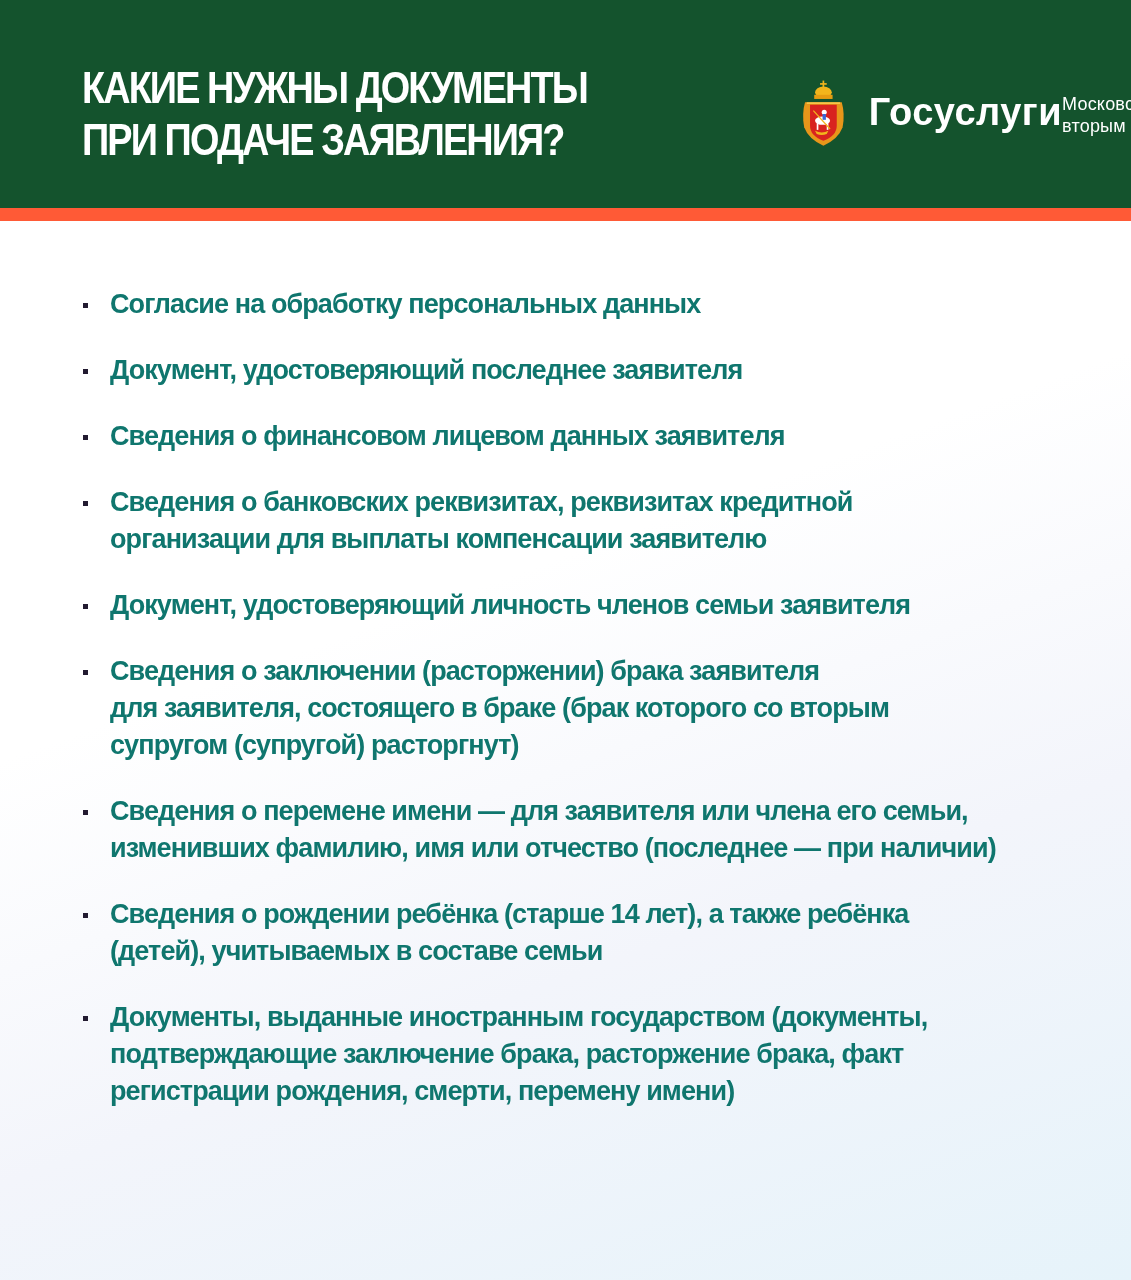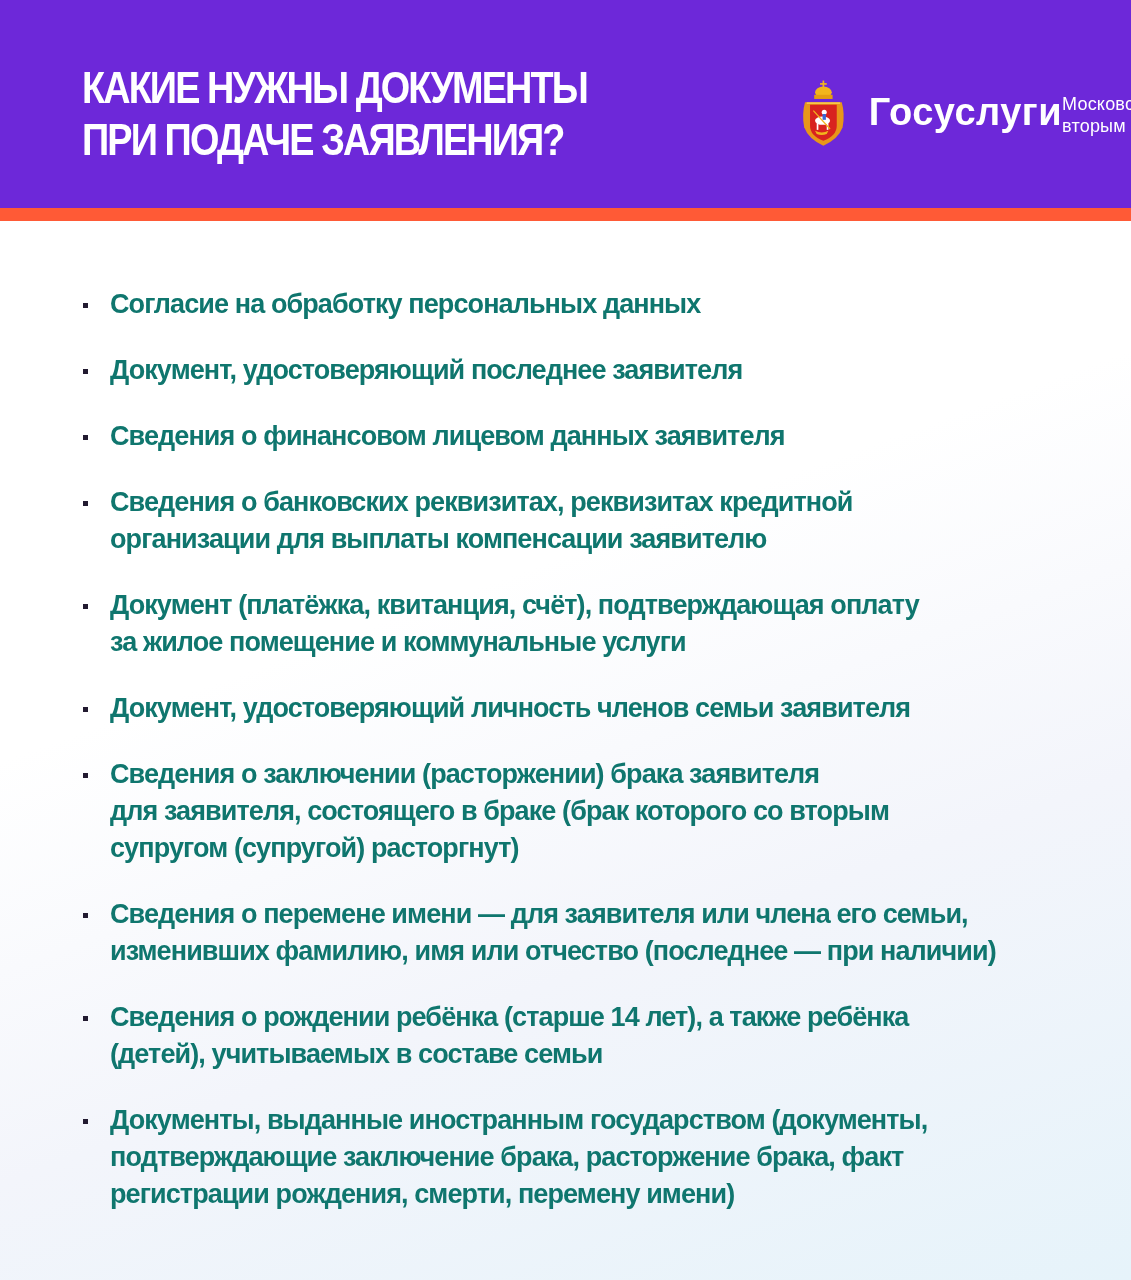--- a/index.html
+++ b/index.html
@@ -12,21 +12,21 @@
       position: relative;
       overflow: hidden;
       font-family: "Liberation Sans", sans-serif;
       background: linear-gradient(160deg, #ffffff 0%, #ffffff 45%, #f3f5fb 70%, #e6f3fa 100%);
     }
     .header {
       position: absolute;
       left: 0; top: 0;
       width: 1131px;
       height: 208px;
-      background: #6d28d9;
+      background: #14532d;
     }
     .stripe {
       position: absolute;
       left: 0; top: 208px;
       width: 1131px;
       height: 13px;
       background: #ff5a36;
     }
     .title {
       position: absolute;
@@ -153,25 +153,20 @@
     <span class="bullet"></span>
     <span class="line">Сведения о финансовом лицевом данных заявителя</span>
   </li>
   <li class="item">
     <span class="bullet"></span>
     <span class="line">Сведения о банковских реквизитах, реквизитах кредитной</span>
     <span class="line">организации для выплаты компенсации заявителю</span>
   </li>
   <li class="item">
     <span class="bullet"></span>
-    <span class="line">Документ (платёжка, квитанция, счёт), подтверждающая оплату</span>
-    <span class="line">за жилое помещение и коммунальные услуги</span>
-  </li>
-  <li class="item">
-    <span class="bullet"></span>
     <span class="line">Документ, удостоверяющий личность членов семьи заявителя</span>
   </li>
   <li class="item">
     <span class="bullet"></span>
     <span class="line">Сведения о заключении (расторжении) брака заявителя</span>
     <span class="line">для заявителя, состоящего в браке (брак которого со вторым</span>
     <span class="line">супругом (супругой) расторгнут)</span>
   </li>
   <li class="item">
     <span class="bullet"></span>

